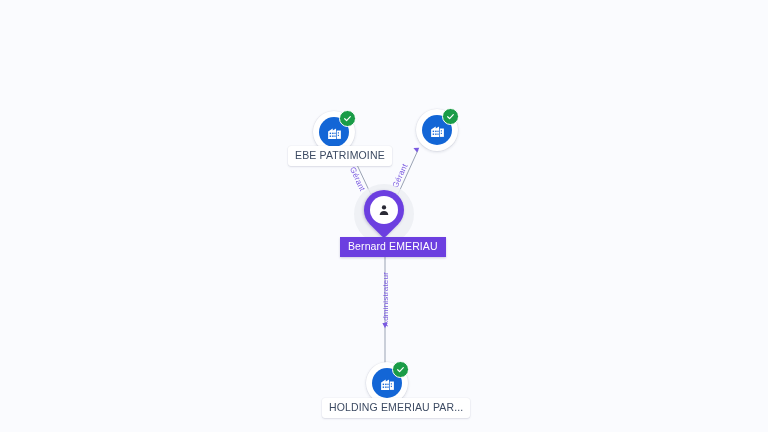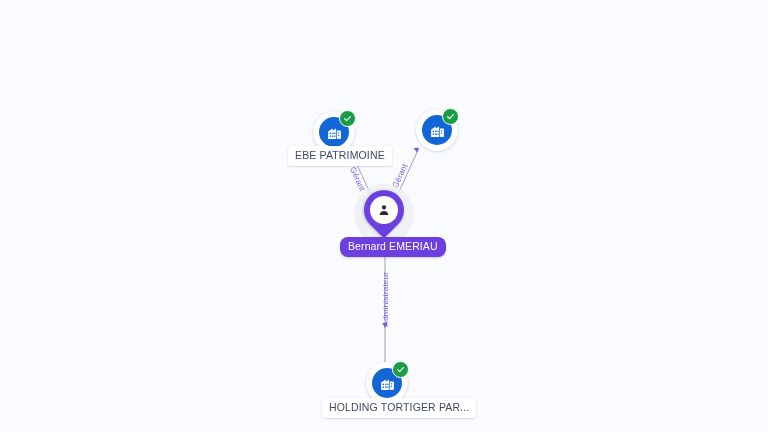--- a/index.html
+++ b/index.html
@@ -122,21 +122,21 @@
     box-shadow: 0 1px 2px rgba(40,50,90,0.13), 0 0 0 0.5px rgba(30,40,80,0.05);
   }
   #person-label {
     position: absolute;
     background: #6c3fe0;
     color: #ffffff;
     font-size: 10.5px;
     line-height: 13px;
     letter-spacing: 0.1px;
     padding: 3px 8px 4px 8px;
-    border-radius: 8px;
+    border-radius: 0;
     white-space: nowrap;
     box-shadow: 0 1px 2px rgba(50,30,120,0.22);
   }
 
   
   .edge-label {
     position: absolute;
     color: #7a5ae0;
     font-size: 8px;
     line-height: 9px;
@@ -257,15 +257,15 @@
         <rect x="16.7" y="11.6" width="1.5" height="1.8" fill="#1366d6"></rect>
         <rect x="16.7" y="15.2" width="1.5" height="1.8" fill="#1366d6"></rect>
       </svg>
     </div>
     <div class="verified">
       <svg width="9" height="9" viewBox="0 0 24 24" fill="none">
         <path d="M4.5 12.6 L9.6 17.6 L19.5 7.2" stroke="#ffffff" stroke-width="3.2" stroke-linecap="round" stroke-linejoin="round"></path>
       </svg>
     </div>
   </div>
-  <div class="node-label" style="left:322px; top:398px;">HOLDING TORTIGER PAR...</div>
+  <div class="node-label" style="left:322px; top:398px;">HOLDING EMERIAU PAR...</div>
 
 </div>
 
 </body></html>

